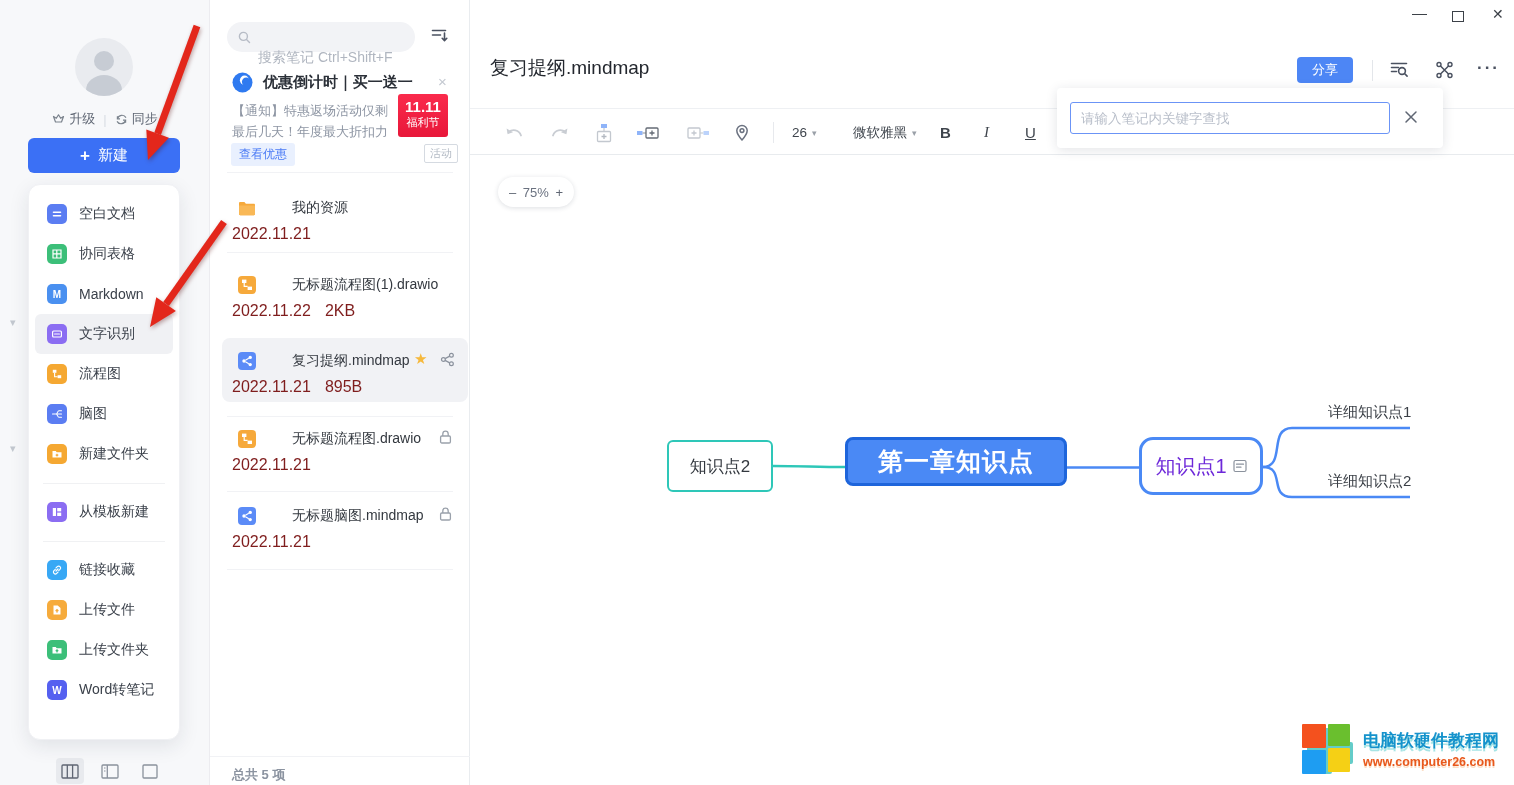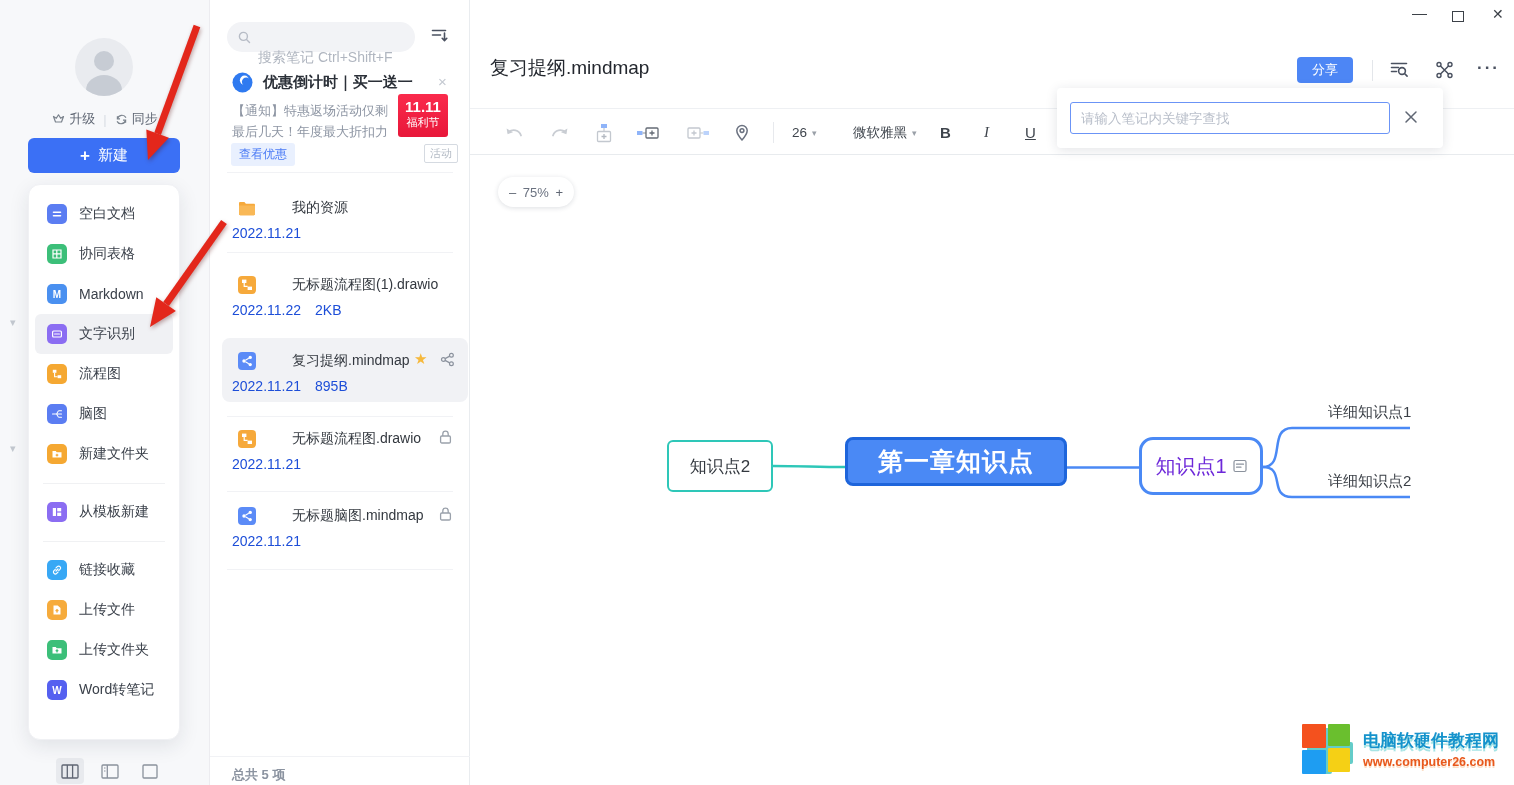--- a/index.html
+++ b/index.html
@@ -48,21 +48,21 @@
   .promo-badge { position:absolute; left:188px; top:26px; width:50px; height:43px; background:linear-gradient(180deg,#fa2b4c,#e8173a); border-radius:3px; color:#fff; text-align:center; padding-top:5px; }
   .promo-badge .b1 { font-size:15px; font-weight:bold; line-height:16px; }
   .promo-badge .b2 { font-size:11px; line-height:15px; }
   .promo-link { position:absolute; left:21px; top:75px; background:#e9f0fe; color:#4a7af5; font-size:12px; border-radius:3px; padding:3px 8px; cursor:pointer; }
   .promo-tag { position:absolute; left:214px; top:76px; border:1px solid #d5dae1; color:#b3bac4; font-size:11px; border-radius:2px; padding:1px 5px; }
 
   .np-div { position:absolute; left:17px; width:226px; border-top:1px solid #f1f2f5; }
 
   .file-name-row { position:absolute; left:28px; display:flex; align-items:center; gap:10px; height:22px; }
   .file-name { font-size:14px; color:#33383f; white-space:nowrap;margin-left:26px; }
-  .file-meta { position:absolute; left:22px; font-size:14px; color:#1d4ed8; display:flex; gap:14px; }
+  .file-meta { position:absolute; left:22px; font-size:16px; color:#7f1d1d; display:flex; gap:14px; }
   .file-card { position:absolute; left:12px; top:338px; width:246px; height:64px; background:#f1f2f5; border-radius:8px; }
   .row-icon-right { position:absolute; }
   .star { color:#f6b93d; font-size:15px; }
 
   .np-footer { position:absolute; left:22px; top:766px; font-size:13px; color:#8b93a0;font-weight:bold; }
 
   
   .editor-title { position:absolute; left:490px; top:55px; font-size:19px; color:#23272e; }
   .share-btn { position:absolute; left:1297px; top:57px; width:56px; height:26px; background:#4d86f5; border-radius:4px; color:#fff; font-size:13px; display:flex; align-items:center; justify-content:center; cursor:pointer; }
   .hdr-sep { position:absolute; left:1372px; top:60px; height:21px; border-left:1px solid #e3e6ea; }

